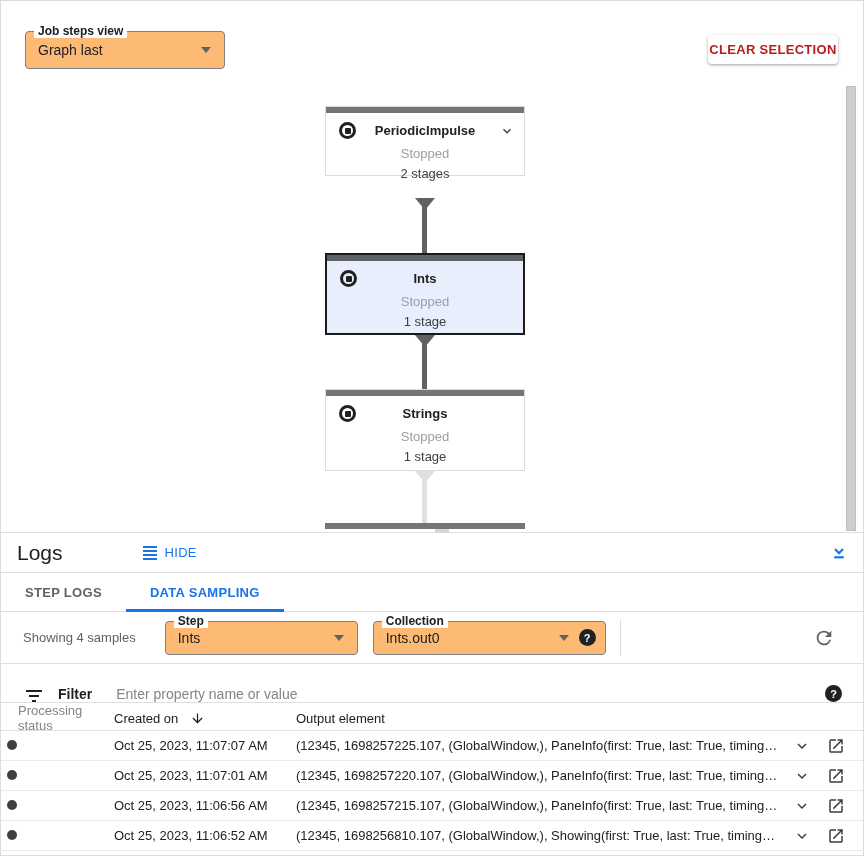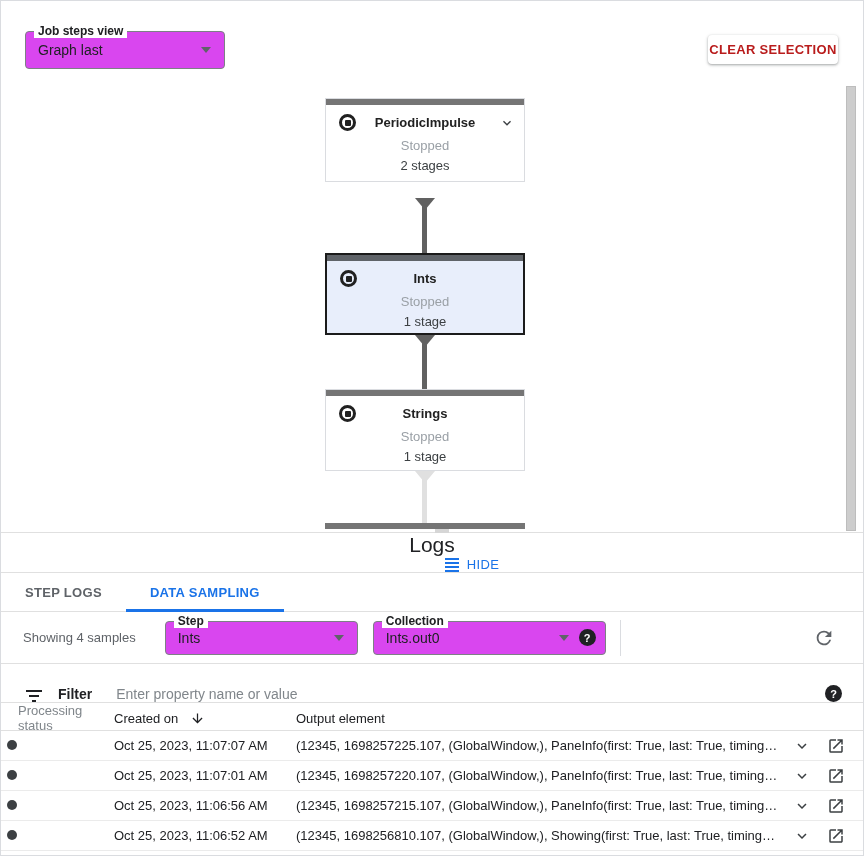--- a/index.html
+++ b/index.html
@@ -4,21 +4,21 @@
 <style>
   * { box-sizing: border-box; margin: 0; padding: 0; }
   html,body { background:#fff; }
   body { font-family:"Liberation Sans", sans-serif; color:#202124; }
 
   .app { position:relative; width:864px; height:856px; border:1px solid #dadce0; background:#fff; overflow:hidden; }
 
   
   .graph-section { position:relative; height:531px; background:#fff; }
 
-  .mselect { position:relative; display:flex; align-items:center; border:1px solid #7d8085; border-radius:4px; background:#d946ef; }
+  .mselect { position:relative; display:flex; align-items:center; border:1px solid #7d8085; border-radius:4px; background:#fdba74; }
   .mselect .mlabel { position:absolute; top:-8px; left:8px; background:#fff; padding:0 4px; font-size:12px; font-weight:700; color:#202124; line-height:14px; white-space:nowrap; }
   .mselect .mvalue { flex:1; font-size:14px; color:#202124; padding-left:12px; white-space:nowrap; overflow:hidden; }
   .dd-arrow { width:0; height:0; border-left:5px solid transparent; border-right:5px solid transparent; border-top:6px solid #5f6368; margin-right:13px; flex:none; }
 
   .jobsteps-select { position:absolute; left:24px; top:30px; width:200px; height:38px; cursor:pointer; }
 
   .clear-btn { position:absolute; left:707px; top:34px; width:130px; height:29px; background:#fff; border:none; border-radius:4px;
     box-shadow:0 1px 2px rgba(60,64,67,.3), 0 1px 3px 1px rgba(60,64,67,.15);
     color:#b91c1c; font-family:inherit; font-size:13px; font-weight:700; letter-spacing:.3px; cursor:pointer; }
 
@@ -40,21 +40,21 @@
   .edge-tri.light { border-top-color:#e0e0e0; }
 
   .partial-node-bar { position:absolute; left:324px; top:522px; width:200px; height:6px; background:#757575; }
 
   .v-scrollbar { position:absolute; right:7px; top:85px; width:10px; height:445px; background:#cdcdcd; border:1px solid #bdbdbd; }
   .h-scrollbar { position:absolute; left:434px; top:528px; width:14px; height:4px; background:#d6d6d6; }
 
   
   .logs-panel { border-top:1px solid #e0e0e0; background:#fff; }
 
-  .logs-header { height:40px; border-bottom:1px solid #e0e0e0; display:flex; align-items:center; padding:0 16px;flex-direction:column; }
+  .logs-header { height:40px; border-bottom:1px solid #e0e0e0; display:flex; align-items:center; padding:0 16px; }
   .logs-title { font-size:21px; color:#202124; }
   .hide-btn { display:flex; align-items:center; gap:8px; margin-left:80px; color:#1a73e8; font-size:13px; font-weight:400; letter-spacing:.3px; cursor:pointer; }
   .hide-lines-icon { width:14px; height:14px; background:repeating-linear-gradient(to bottom, #1a73e8 0 2px, transparent 2px 4px); }
   .collapse-icon { margin-left:auto; width:16px; height:16px; cursor:pointer; }
 
   .tabs { height:39px; border-bottom:1px solid #e0e0e0; display:flex; align-items:stretch; }
   .tab { position:relative; display:flex; align-items:center; padding:0 24px; font-size:13px; font-weight:700; letter-spacing:.3px; color:#5f6368; cursor:pointer; }
   .tab.active { color:#1a73e8; }
   .tab.active::after { content:""; position:absolute; left:0; right:0; bottom:-1px; height:3px; background:#1a73e8; }
 
@@ -93,21 +93,21 @@
   <div class="graph-section">
 
     <div class="mselect jobsteps-select">
       <span class="mlabel">Job steps view</span>
       <span class="mvalue">Graph last</span>
       <span class="dd-arrow"></span>
     </div>
 
     <button class="clear-btn">CLEAR SELECTION</button>
 
-    <div class="node" style="top:97px; height:84px;">
+    <div class="node" style="top:105px; height:70px;">
       <div class="node-topbar"></div>
       <div class="node-head">
         <span class="node-stop-icon"></span>
         <span class="node-title">PeriodicImpulse</span>
         <svg class="node-chevron" viewBox="0 0 24 24">
             <path d="M7.41 8.59 12 13.17l4.59-4.58L18 10l-6 6-6-6 1.41-1.41z"></path>
           </svg>
       </div>
       <div class="node-status">Stopped</div>
       <div class="node-stages">2 stages</div>

